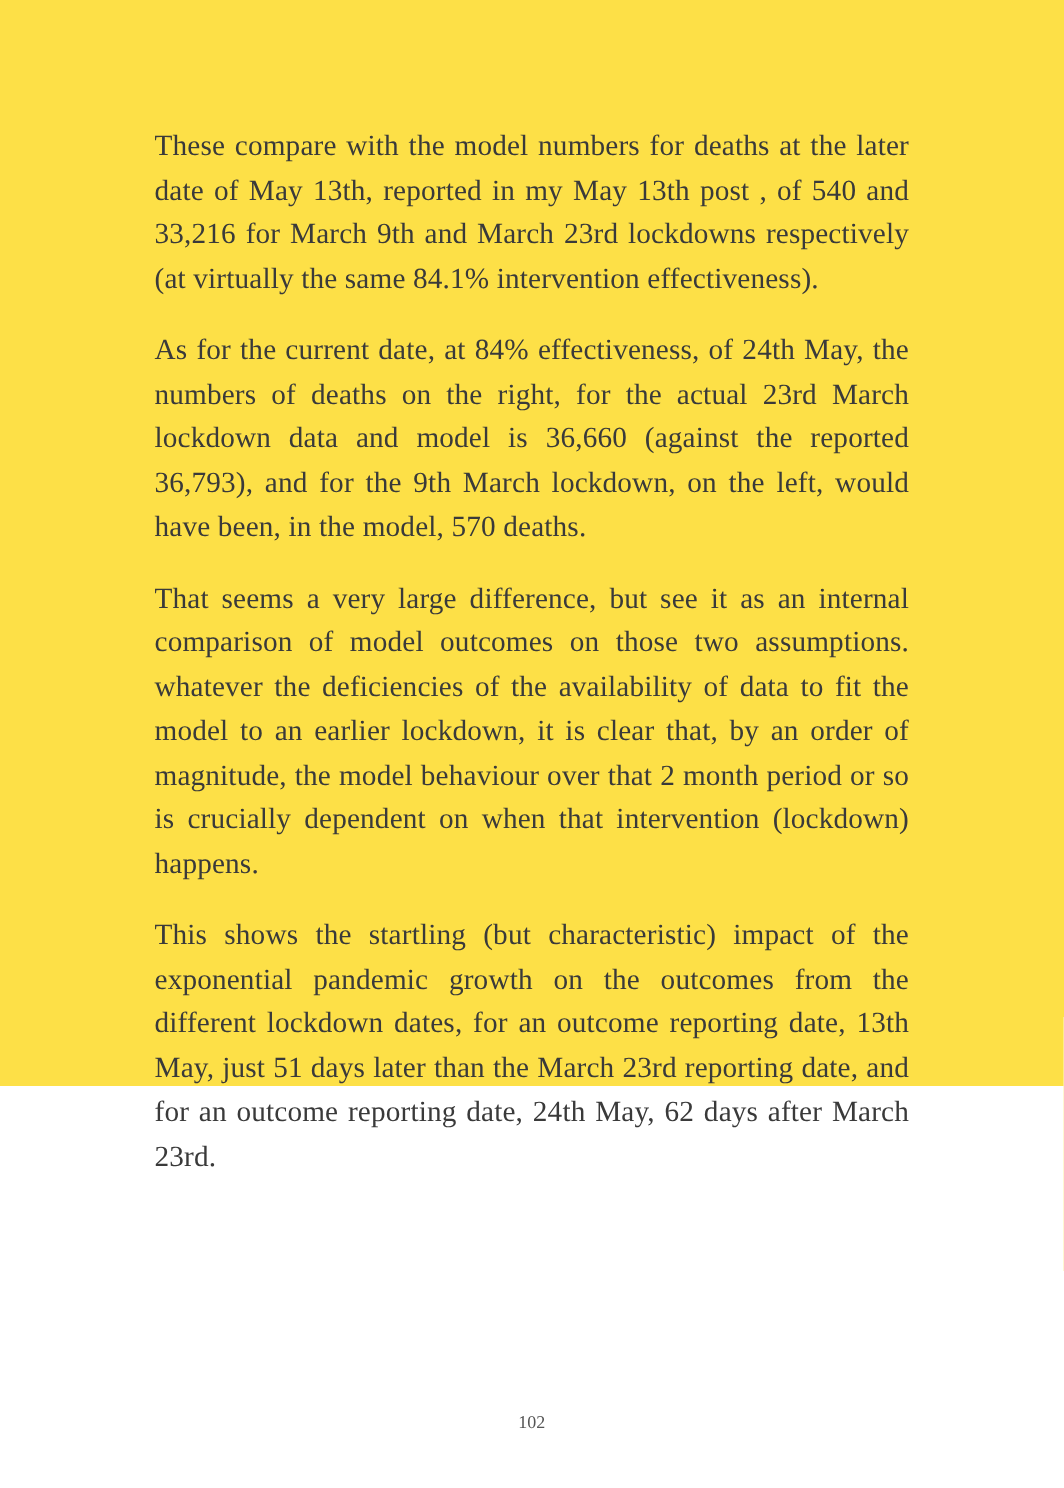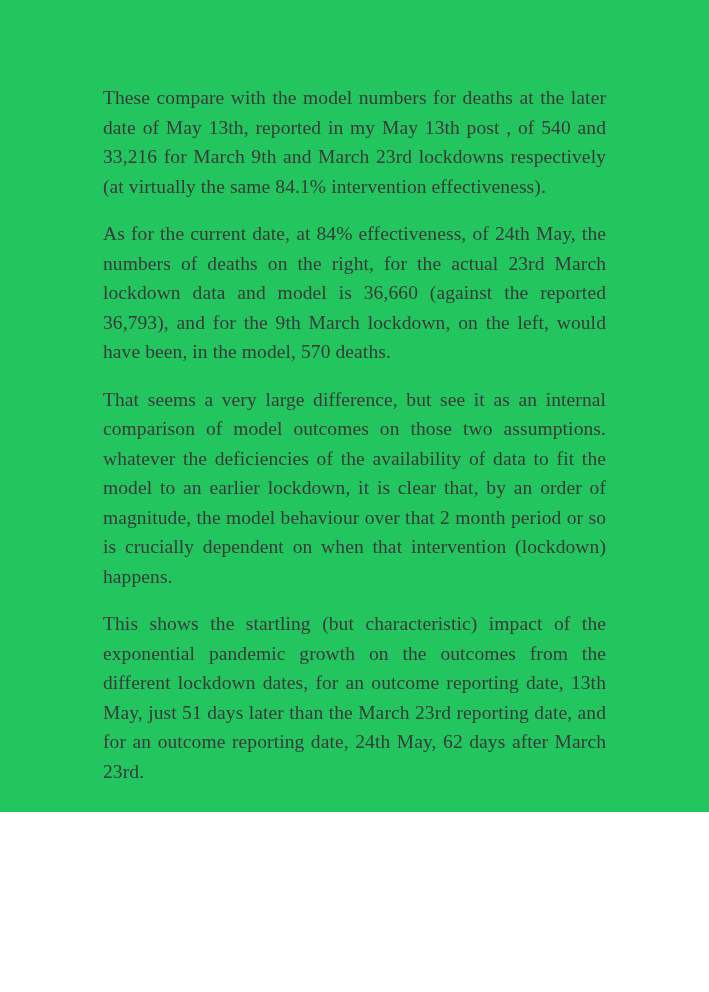--- a/index.html
+++ b/index.html
@@ -9,22 +9,22 @@
   }
   body {
     width: 709px;
     height: 992px;
     overflow: hidden;
     position: relative;
     font-family: "Liberation Serif", "DejaVu Serif", serif;
   }
   .page {
     width: 709px;
-    height: 812px;
-    background: #22c55e;
+    height: 724px;
+    background: #fde047;
     position: relative;
     box-sizing: border-box;
   }
   .content {
     position: absolute;
     top: 83px;
     left: 103px;
     width: 503px;
   }
   .content p {
@@ -50,13 +50,14 @@
 </head>
 <body>
 
 <div class="page">
   <div class="content">
     <p>These compare with the model numbers for deaths at the later date of May 13th, reported in my May 13th post , of 540 and 33,216 for March 9th and March 23rd lockdowns respectively (at virtually the same 84.1% intervention effectiveness).</p>
     <p>As for the current date, at 84% effectiveness, of 24th May, the numbers of deaths on the right, for the actual 23rd March lockdown data and model is 36,660 (against the reported 36,793), and for the 9th March lockdown, on the left, would have been, in the model, 570 deaths.</p>
     <p>That seems a very large difference, but see it as an internal comparison of model outcomes on those two assumptions. whatever the deficiencies of the availability of data to fit the model to an earlier lockdown, it is clear that, by an order of magnitude, the model behaviour over that 2 month period or so is crucially dependent on when that intervention (lockdown) happens.</p>
     <p>This shows the startling (but characteristic) impact of the exponential pandemic growth on the outcomes from the different lockdown dates, for an outcome reporting date, 13th May, just 51 days later than the March 23rd reporting date, and for an outcome reporting date, 24th May, 62 days after March 23rd.</p>
   </div>
+  <div class="page-number">102</div>
 </div>
 
 </body></html>

